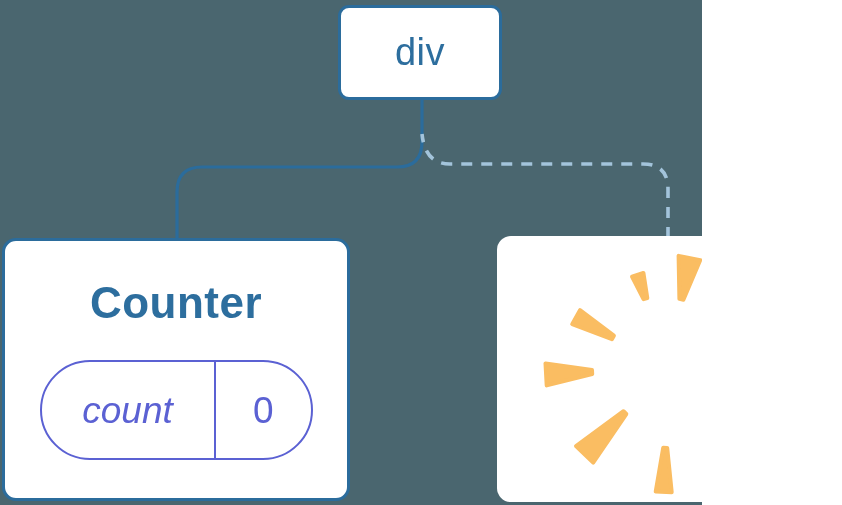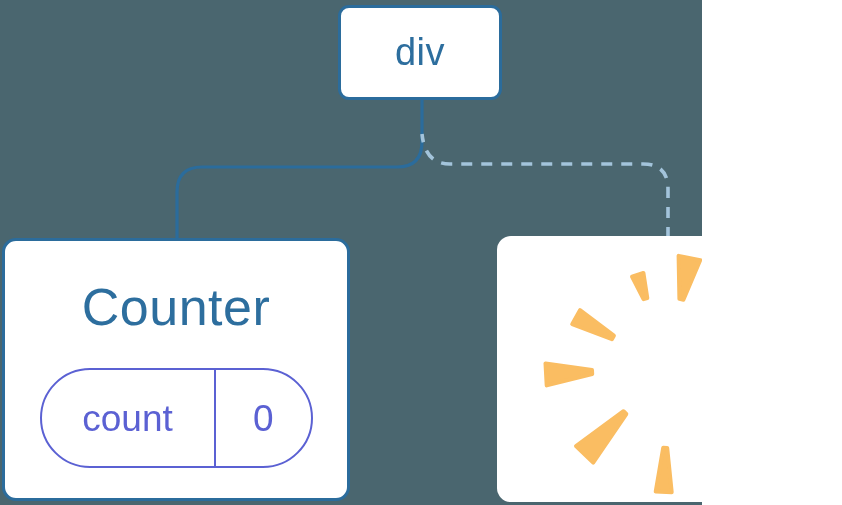--- a/index.html
+++ b/index.html
@@ -44,22 +44,22 @@
     left: 2px; top: 238px;
     width: 348px; height: 263px;
     border: 3px solid #2B6C9C;
     border-radius: 14px;
     display: flex;
     flex-direction: column;
     align-items: center;
   }
   .counter-title {
     margin-top: 40px;
-    font-size: 52px;
-    font-weight: 400;
+    font-size: 44px;
+    font-weight: 700;
     line-height: 1;
     letter-spacing: 0.5px;
   }
   .state-pill {
     margin-top: 35px;
     width: 273px;
     height: 100px;
     box-sizing: border-box;
     border: 2.5px solid #5B61D3;
     border-radius: 50px;
@@ -67,21 +67,21 @@
     align-items: stretch;
     overflow: hidden;
   }
   .state-pill .cell {
     display: flex;
     align-items: center;
     justify-content: center;
     font-size: 37px;
     line-height: 1;
   }
-  .state-pill .key-cell { flex: 0 0 172px; }
+  .state-pill .key-cell { flex: 0 0 172px; font-style: italic; }
   .state-pill .divider { flex: 0 0 2.5px; }
   .state-pill .value-cell { flex: 1 1 auto; }
 
   .removed-node {
     left: 497px; top: 236px;
     width: 344px; height: 266px;
     border-radius: 14px;
   }
   .removed-node svg { display: block; width: 344px; height: 266px; }
 </style>

